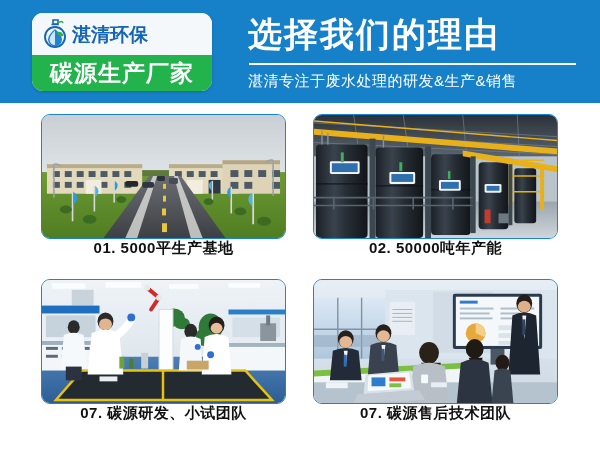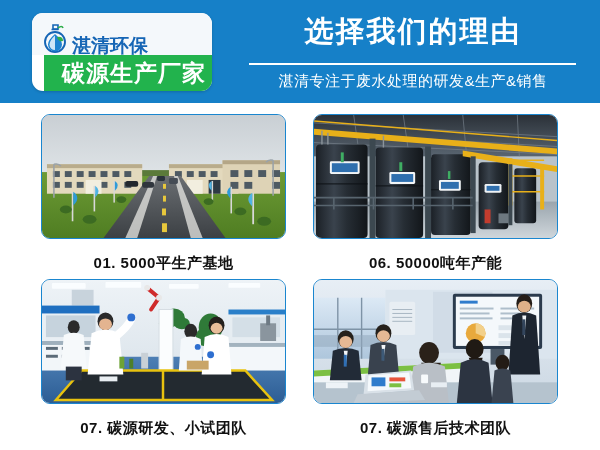--- a/index.html
+++ b/index.html
@@ -38,42 +38,42 @@
     box-shadow: 0 1px 3px rgba(0,0,0,0.18);
     background: #ffffff;
   }
   .logo-top {
     position: absolute;
     left: 0; top: 0;
     width: 180px;
     height: 42px;
     background: #f4f8fb;
     display: flex;
-    align-items: flex-end;
+    align-items: center;
     padding-left: 8px;
     box-sizing: border-box;
   }
   .logo-mark {
     width: 30px;
     height: 32px;
     flex: 0 0 auto;
     position: relative;
   }
   .logo-name {
     font-size: 19px;
     font-weight: bold;
     color: #1565b5;
     letter-spacing: 0px;
     margin-left: 2px;
     line-height: 1;
     white-space: nowrap;
   }
   .logo-bottom {
     position: absolute;
-    left: 12px; top: 42px;
+    left: 0; top: 42px;
     width: 180px;
     height: 36px;
     background: #22b34d;
     display: flex;
     align-items: center;
     justify-content: center;
   }
   .logo-sub {
     font-size: 23px;
     font-weight: bold;
@@ -82,42 +82,41 @@
     line-height: 1;
     white-space: nowrap;
   }
 
   
   .head-title {
     position: absolute;
     left: 248px;
     top: 14px;
     width: 330px;
-    text-align: center;
-    font-size: 29px;
+    text-align: left;
+    font-size: 34px;
     font-weight: bold;
     color: #ffffff;
     letter-spacing: 2px;
     line-height: 1.2;
     white-space: nowrap;
   }
   .head-rule {
     position: absolute;
     left: 249px;
     top: 63px;
     width: 327px;
     height: 2px;
     background: #ffffff;
   }
   .head-sub {
     position: absolute;
     left: 248px;
     top: 70px;
     width: 330px;
-    text-align: center;
     font-size: 15px;
     color: #ffffff;
     letter-spacing: 0.5px;
     line-height: 1.4;
     white-space: nowrap;
   }
 
   
   .grid {
     position: absolute;
@@ -141,21 +140,21 @@
     border: 1px solid #1a86cf;
     border-radius: 9px;
     box-sizing: border-box;
     overflow: hidden;
     position: relative;
     background: #dfe5ea;
   }
   .photo svg { display: block; width: 100%; height: 100%; }
 
   .caption {
-    margin-top: 15px;
+    margin-top: 0;
     text-align: center;
     font-size: 15px;
     font-weight: bold;
     color: #111111;
     letter-spacing: 0.5px;
     line-height: 1.2;
     white-space: nowrap;
   }
 </style>
 </head>
@@ -390,21 +389,21 @@
 
         <g stroke="#8b949b" stroke-width="1.4" fill="none">
           <path d="M8 30 v-14"></path>
             <path d="M14 30 v-12"></path>
             <path d="M70 33 v-12"></path>
         </g>
         <rect x="172" y="96" width="6" height="14" fill="#c43c2e"></rect>
         <rect x="186" y="100" width="10" height="10" fill="#6d7880"></rect>
       </svg>
     </div>
-    <div class="caption">06. 50000吨年产能</div>
+    <div class="caption">02. 50000吨年产能</div>
   </div>
 
   <div class="card c3">
     <div class="photo">
       <svg viewBox="0 0 245 125" preserveAspectRatio="none" xmlns="http://www.w3.org/2000/svg">
         <defs>
           <linearGradient id="labfloor" x1="0" y1="0" x2="0" y2="1">
             <stop offset="0%" stop-color="#4d7fb5"></stop>
               <stop offset="100%" stop-color="#2c5d94"></stop>
           </linearGradient>

